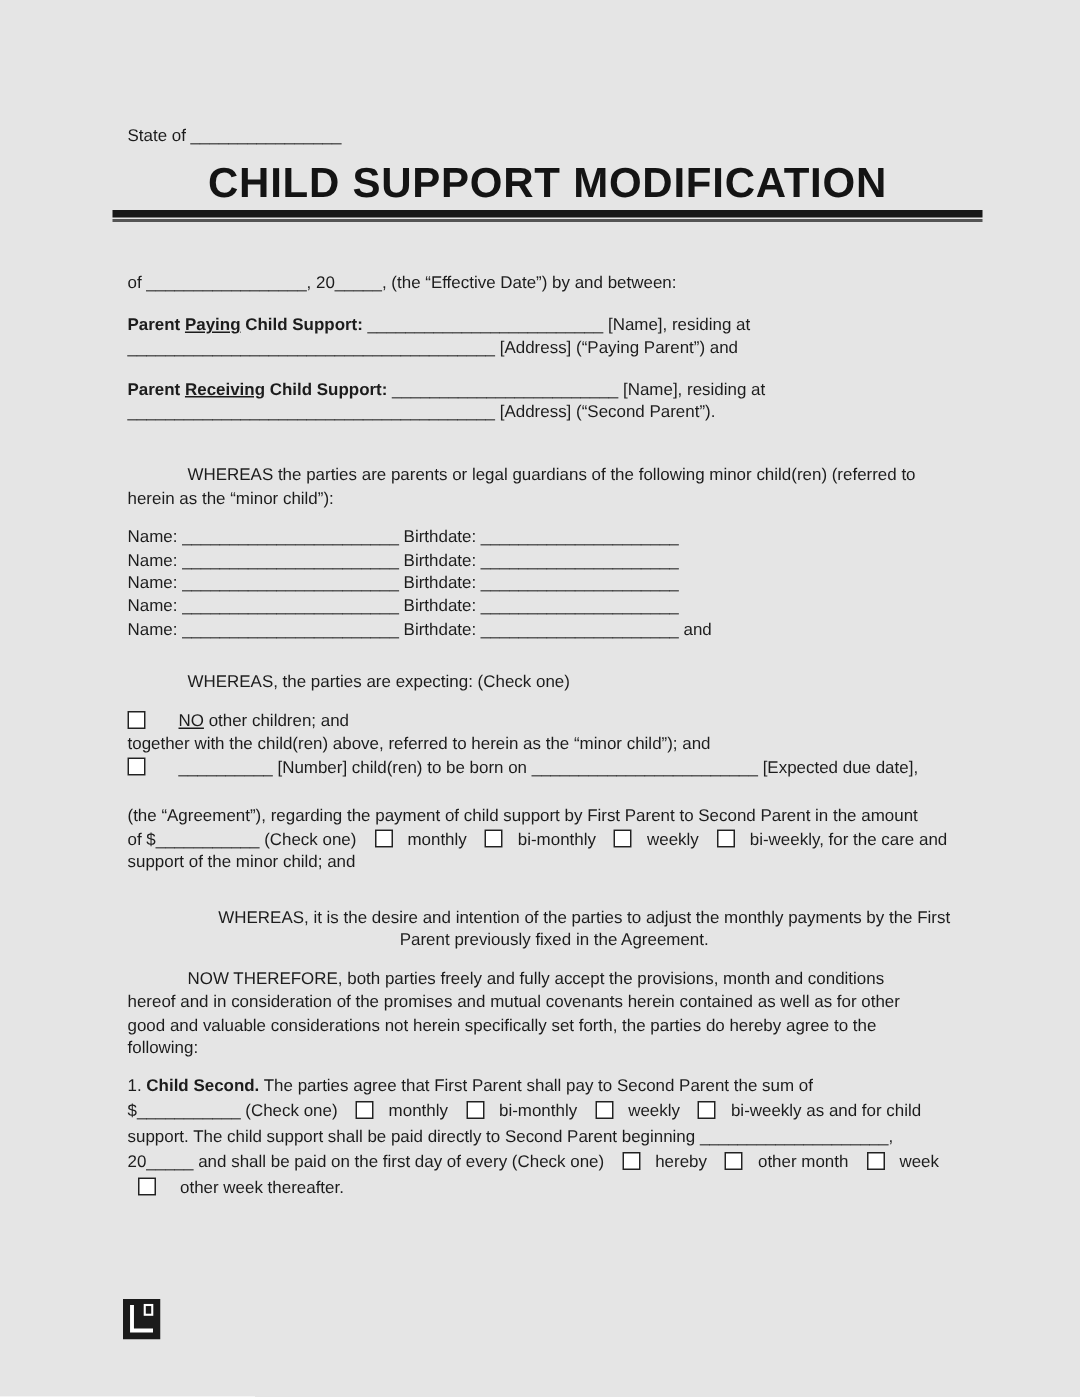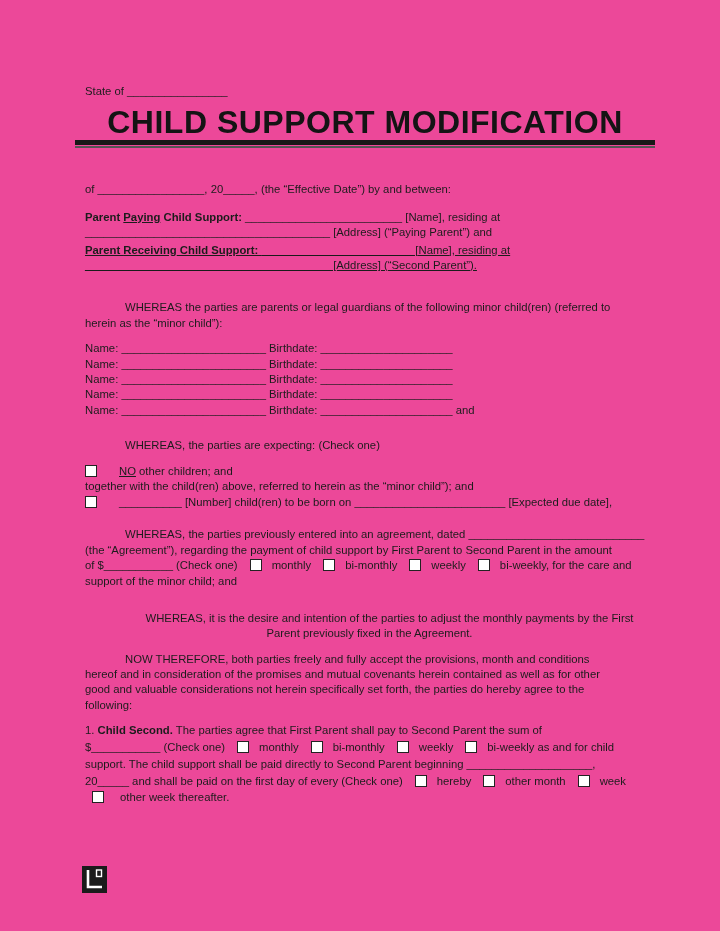--- a/index.html
+++ b/index.html
@@ -1,55 +1,55 @@
 <!DOCTYPE html>
 <html><head>
 <meta charset="utf-8">
 <style>
   * { margin: 0; padding: 0; box-sizing: border-box; }
   html, body { background: #ffffff; }
   .page {
     position: relative;
     width: 720px;
     height: 931px;
-    background: #ec4899;
+    background: #e5e5e5;
     font-family: "Liberation Sans", "DejaVu Sans", sans-serif;
     font-size: 11.3px;
     line-height: 15.4px;
     color: #1c1c1c;
     overflow: hidden;
   }
   .content {
     padding: 84px 66px 0 85px;
   }
   .ln { white-space: nowrap; }
   .indent { padding-left: 40px; }
   b, .bold { font-weight: bold; }
   .u { text-decoration: underline; }
 
   
   .state-line { margin-bottom: 8px; }
   .title-wrap { margin-left: -10px; margin-right: -1px; }
   .doc-title {
     text-align: center;
-    font-size: 32px;
+    font-size: 28px;
     line-height: 30px;
     font-weight: bold;
     letter-spacing: 0.5px;
     color: #141414;
     white-space: nowrap;
   }
   .title-rule { margin-top: 3px; }
   .rule-thick { height: 5px; background: #181818; }
   .rule-thin  { height: 2px; background: #555555; margin-top: 1px; }
 
   
   .p-intro      { margin-top: 34px; }
   .p-paying     { margin-top: 12px; }
-  .p-receiving  { margin-top: 2px; text-decoration: underline; }
+  .p-receiving  { margin-top: 12px; }
   .p-whereas1   { margin-top: 27px; }
   .p-children   { margin-top: 10px; }
   .p-expecting  { margin-top: 20px; }
   .p-checkopts  { margin-top: 10px; }
   .p-agreement  { margin-top: 17px; line-height: 15.7px; }
   .p-desire     { margin-top: 21px; text-align: center; }
   .p-therefore  { margin-top: 10px; }
   .p-clause1    { margin-top: 9px; line-height: 16.8px; }
 
   
@@ -121,21 +121,20 @@
       <div class="ln indent">WHEREAS, the parties are expecting: (Check one)</div>
     </div>
 
     <div class="p-checkopts">
       <div class="ln"><span class="cb cb-row"></span><span class="u">NO</span><span> other children; and</span></div>
       <div class="ln">together with the child(ren) above, referred to herein as the “minor child”); and</div>
       <div class="ln"><span class="cb cb-row"></span><span>__________ [Number] child(ren) to be born on ________________________ [Expected due date],</span></div>
     </div>
 
     <div class="p-agreement">
-      <div class="ln indent">WHEREAS, the parties previously entered into an agreement, dated ____________________________</div>
       <div class="ln">(the “Agreement”), regarding the payment of child support by First Parent to Second Parent in the amount</div>
       <div class="ln"><span>of $___________ (Check one)</span><span class="cb cb-inline"></span><span>monthly</span><span class="cb cb-inline"></span><span>bi-monthly</span><span class="cb cb-inline"></span><span>weekly</span><span class="cb cb-inline"></span><span>bi-weekly, for the care and</span></div>
       <div class="ln">support of the minor child; and</div>
     </div>
 
     <div class="p-desire">
       <div class="ln indent">WHEREAS, it is the desire and intention of the parties to adjust the monthly payments by the First</div>
       <div class="ln">Parent previously fixed in the Agreement.</div>
     </div>
 

